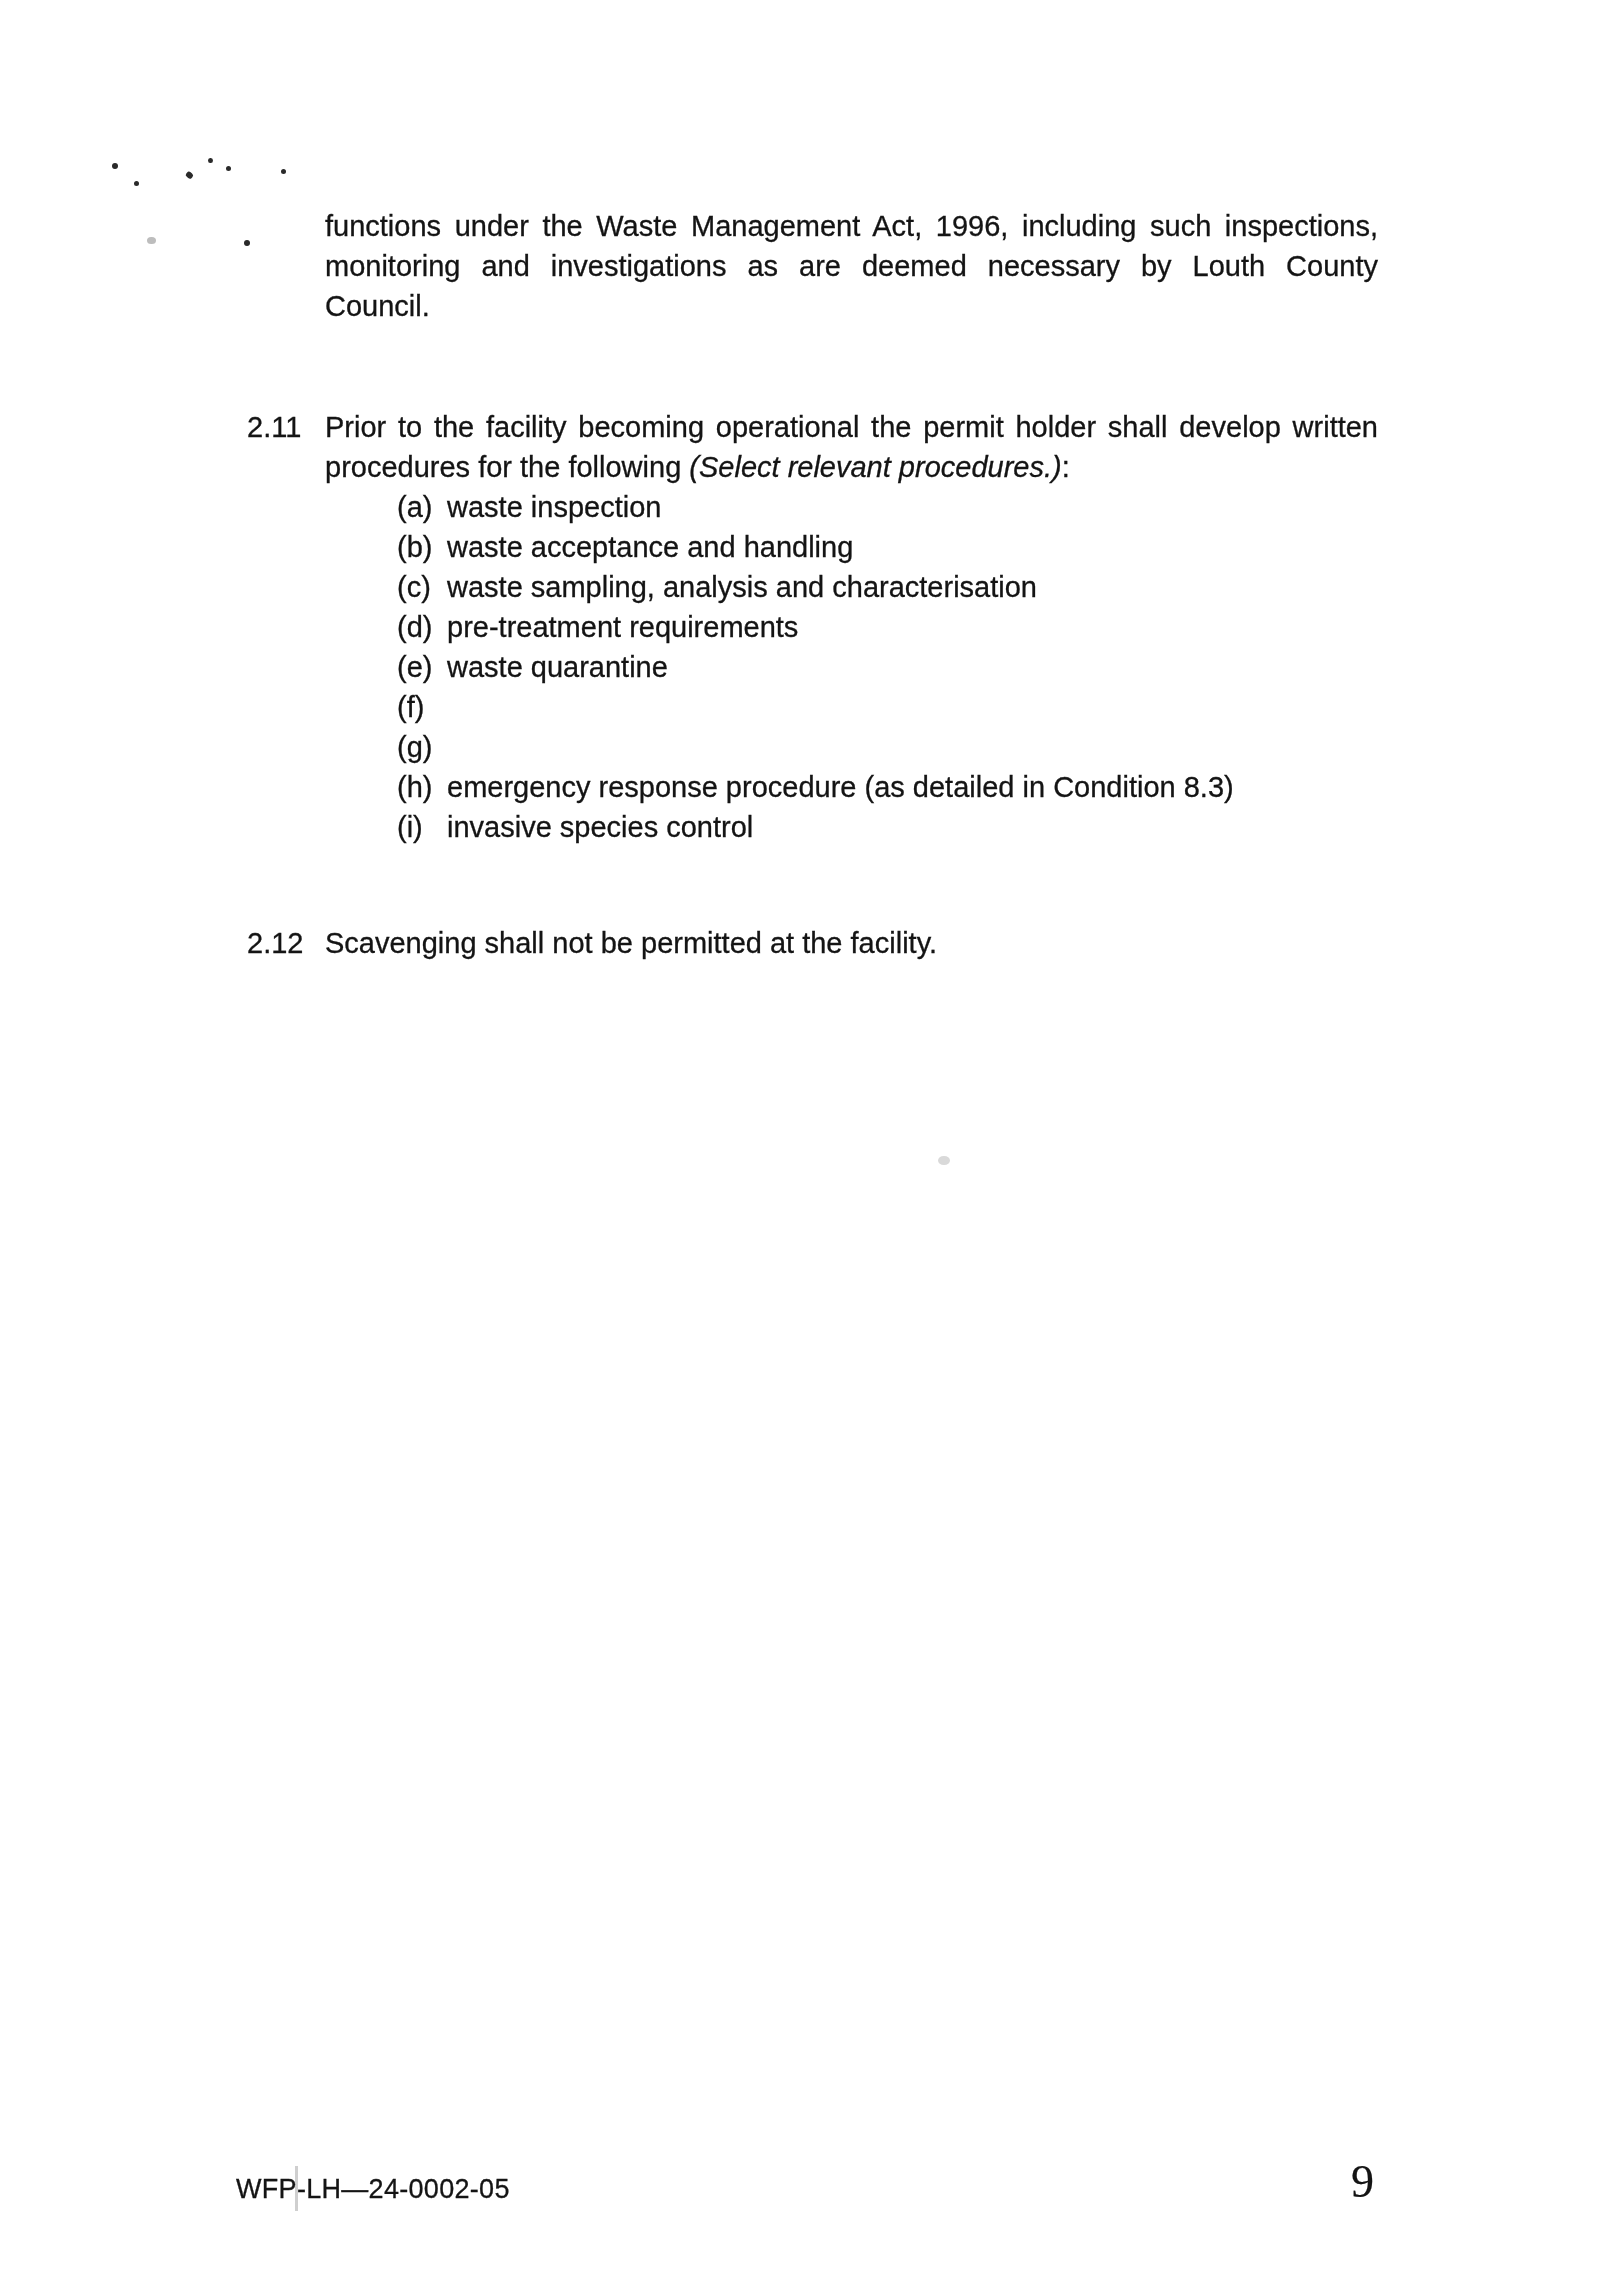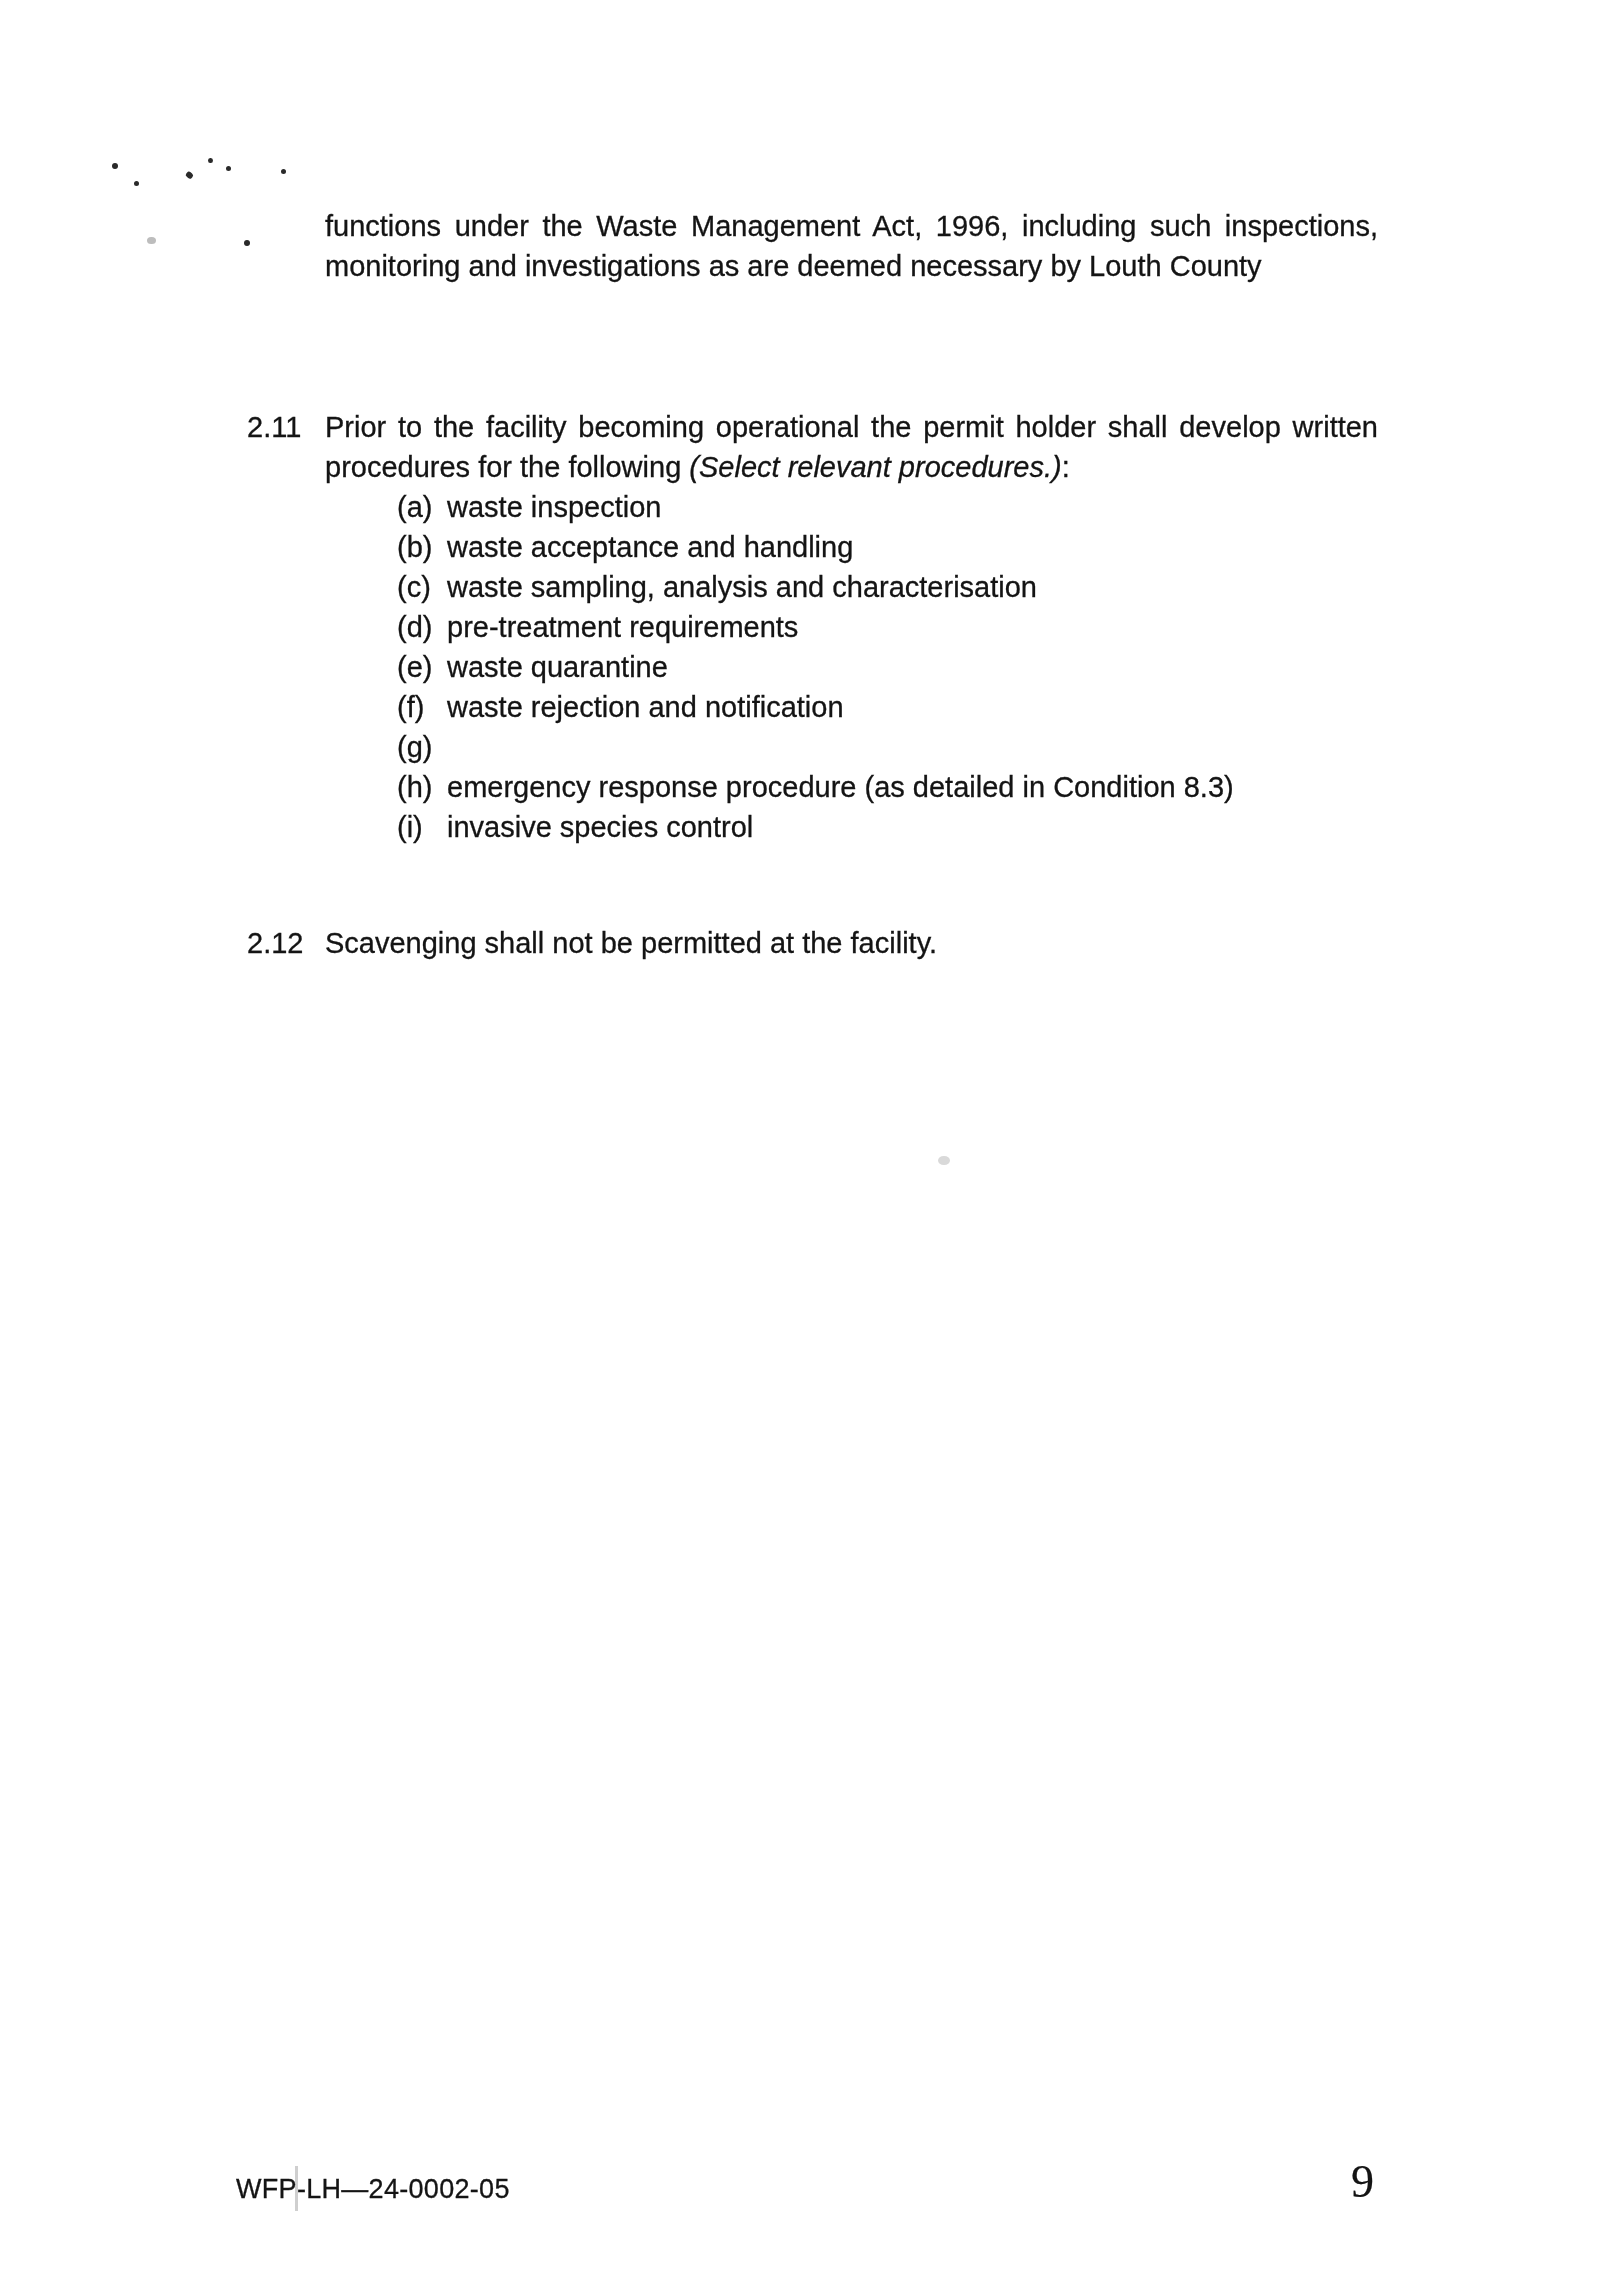--- a/index.html
+++ b/index.html
@@ -59,20 +59,21 @@
     <span class="scanline" style="left:295px;top:2166px;width:2.6px;height:45px;"></span>
   </div>
 
   <div class="textblock intro" style="left:325px;top:206px;width:1053px;">
 
 
       <div class="line">functions under the Waste Management Act, 1996, including such inspections,</div>
 
       <div class="line">monitoring and investigations as are deemed necessary by Louth County</div>
 
+      <div class="line">Council.</div>
     </div>
 
   <div>
     <div class="textblock" style="left:247px;top:407px;">2.11</div>
     <div class="textblock" style="left:325px;top:407px;width:1053px;">
       <div class="line jl">Prior to the facility becoming operational the permit holder shall develop written</div>
       <div class="line"><span>procedures for the following </span><span class="it">(Select relevant procedures.)</span><span>:</span></div>
       <div>
 
           <div class="item">
@@ -95,21 +96,20 @@
             <span class="itext">pre-treatment requirements</span>
           </div>
 
           <div class="item">
             <span class="ilabel">(e)</span>
             <span class="itext">waste quarantine</span>
           </div>
 
           <div class="item">
             <span class="ilabel">(f)</span>
-            <span class="itext">waste rejection and notification</span>
           </div>
 
           <div class="item">
             <span class="ilabel">(g)</span>
           </div>
 
           <div class="item">
             <span class="ilabel">(h)</span>
             <span class="itext">emergency response procedure (as detailed in Condition 8.3)</span>
           </div>

